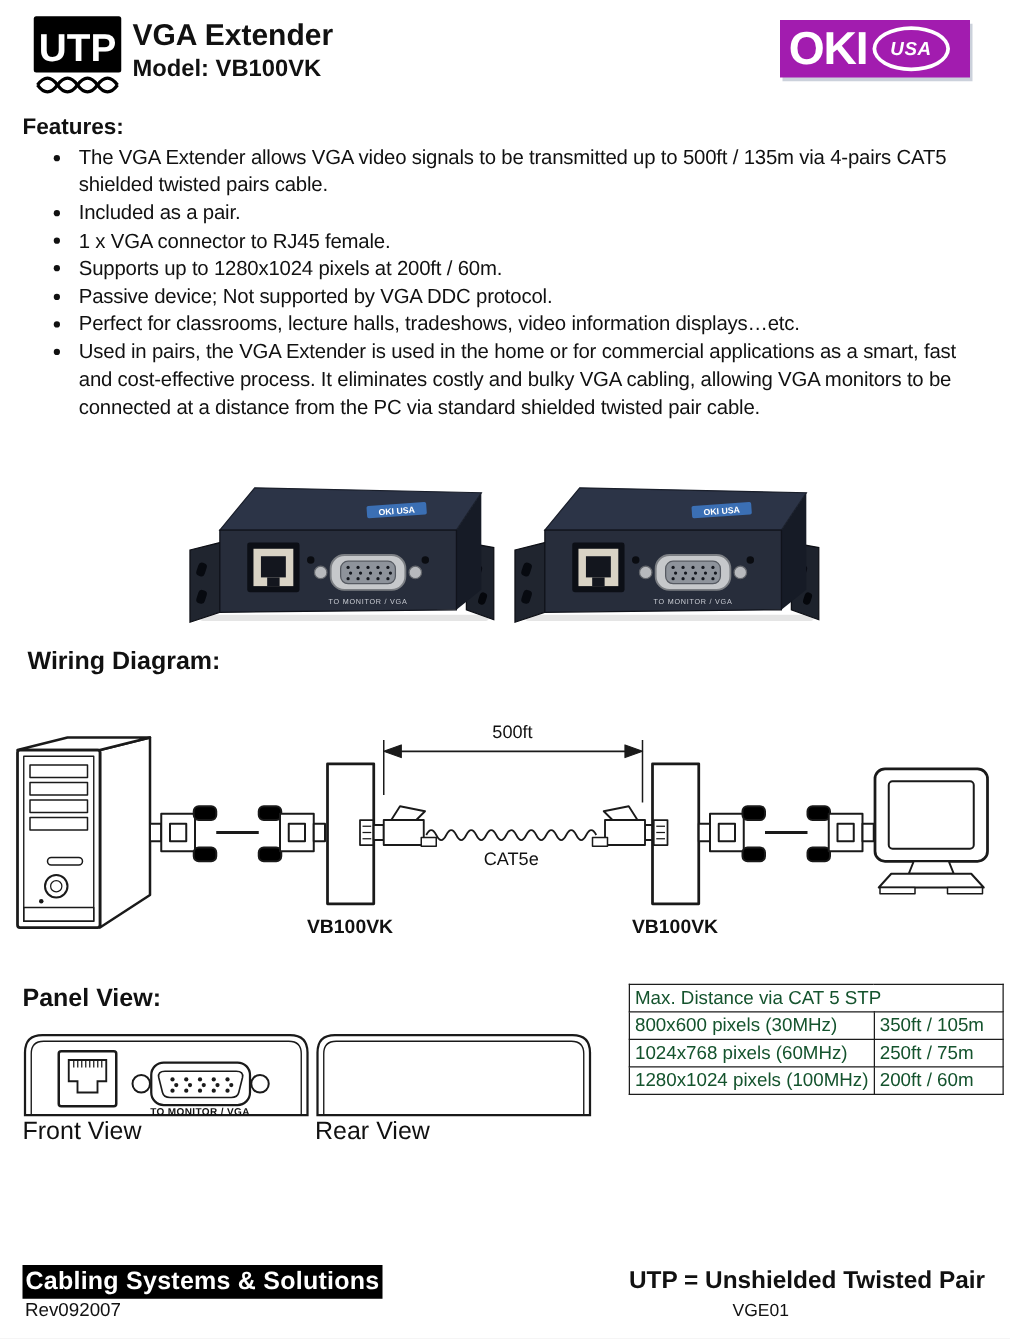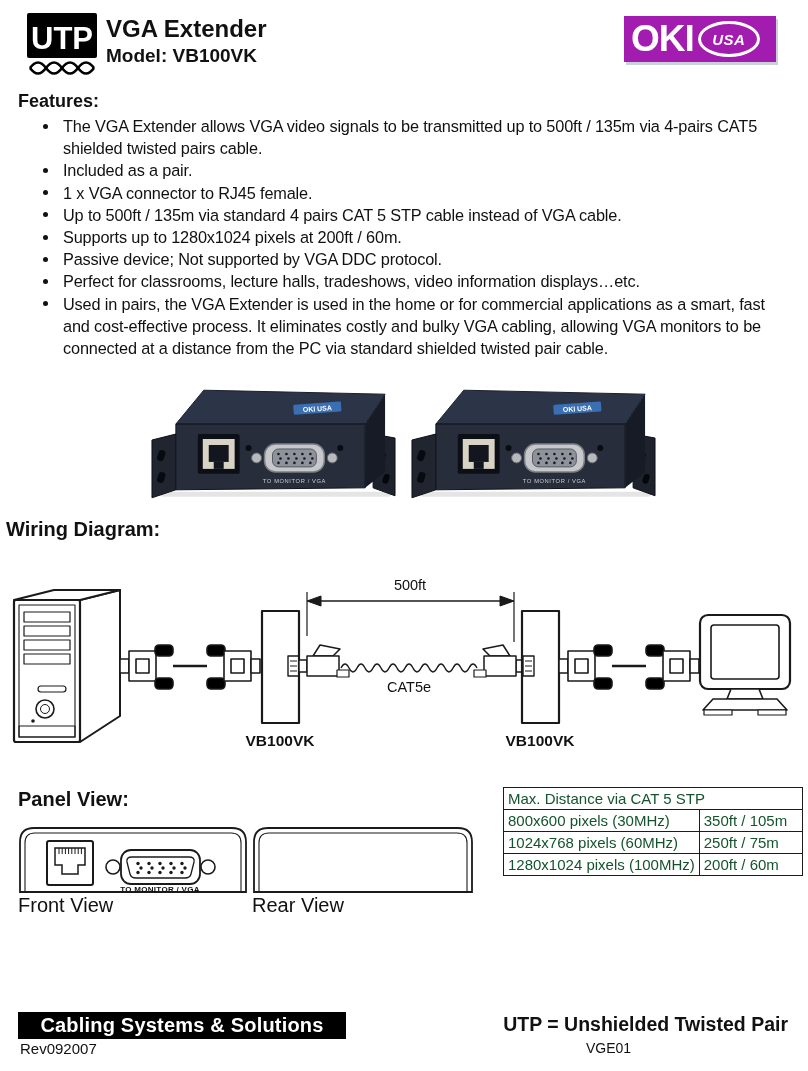--- a/index.html
+++ b/index.html
@@ -48,21 +48,21 @@
   
   .distance-table{position:absolute;left:503px;top:787px;border-collapse:collapse;}
   .distance-table td{
     border:1.6px solid #1c1c1c;font-size:15px;padding:1px 4px 2px 4px;height:18px;
     white-space:nowrap;color:#14532d;
   }
   .distance-table td.res{width:180px;}
   .distance-table td.dist{width:94px;}
   
   .footer-banner{
-    position:absolute;left:18px;top:1012px;width:328px;height:27px;background:#000;
+    position:absolute;left:18px;top:1012px;width:288px;height:27px;background:#000;
     color:#fff;font-size:20px;font-weight:bold;text-align:center;line-height:27px;letter-spacing:.2px;
   }
   .footer-rev{position:absolute;left:20px;top:1040px;font-size:15px;}
   .footer-note{position:absolute;right:20px;top:1013px;width:400px;text-align:right;font-size:19.5px;font-weight:bold;}
   .footer-code{position:absolute;right:22px;top:1040px;width:200px;text-align:left;font-size:14px;}
 </style>
 </head>
 <body>
 
 <div class="page">
@@ -86,21 +86,20 @@
     <span class="usa-oval">
       <span class="usa-text">USA</span>
     </span>
   </div>
 
   <div class="features-heading">Features:</div>
   <ul class="features-list">
     <li>The VGA Extender allows VGA video signals to be transmitted up to 500ft / 135m via 4-pairs CAT5 shielded twisted pairs cable.</li>
     <li>Included as a pair.</li>
     <li>1 x VGA connector to RJ45 female.</li>
-    <li>Up to 500ft / 135m via standard 4 pairs CAT 5 STP cable instead of VGA cable.</li>
     <li>Supports up to 1280x1024 pixels at 200ft / 60m.</li>
     <li>Passive device; Not supported by VGA DDC protocol.</li>
     <li>Perfect for classrooms, lecture halls, tradeshows, video information displays…etc.</li>
     <li>Used in pairs, the VGA Extender is used in the home or for commercial applications as a smart, fast and cost-effective process. It eliminates costly and bulky VGA cabling, allowing VGA monitors to be connected at a distance from the PC via standard shielded twisted pair cable.</li>
   </ul>
 
   <div class="photo-row">
 
     <svg width="254" height="132" viewBox="0 0 255 132">
       <rect x="14" y="116" width="232" height="5" rx="2.5" fill="rgba(0,0,0,0.10)"></rect>
@@ -194,21 +193,21 @@
         </g>
       </g>
       <g transform="rotate(-4 172 32)">
         <rect x="148" y="27" width="48" height="10" rx="1.5" fill="#3b6fb4"></rect>
         <text x="172" y="35" font-size="7" font-weight="bold" fill="#fff" text-anchor="middle">OKI USA</text>
       </g>
       <text x="149" y="107" font-size="5.8" fill="#c9ccd3" text-anchor="middle" letter-spacing="0.6">TO MONITOR / VGA</text>
     </svg>
   </div>
 
-  <div class="section-heading" style="left:6px;top:518px;text-align:right;">Wiring Diagram:</div>
+  <div class="section-heading" style="left:22px;top:518px;text-align:right;">Wiring Diagram:</div>
 
   <svg class="wiring-svg" width="808" height="200" viewBox="0 0 808 200">
     <g fill="#fff" stroke="#1a1a1a" stroke-linejoin="round">
 
       <g>
         <polygon points="80,32 120,22 120,148 80,174" stroke-width="2"></polygon>
         <polygon points="14,32 54,22 120,22 80,32" stroke-width="2"></polygon>
         <rect x="14" y="32" width="66" height="142" rx="2" stroke-width="2.2"></rect>
         <rect x="19" y="37" width="56" height="132" fill="none" stroke-width="1.1"></rect>
         <rect x="24" y="44" width="46" height="10" fill="none" stroke-width="1.2"></rect>

